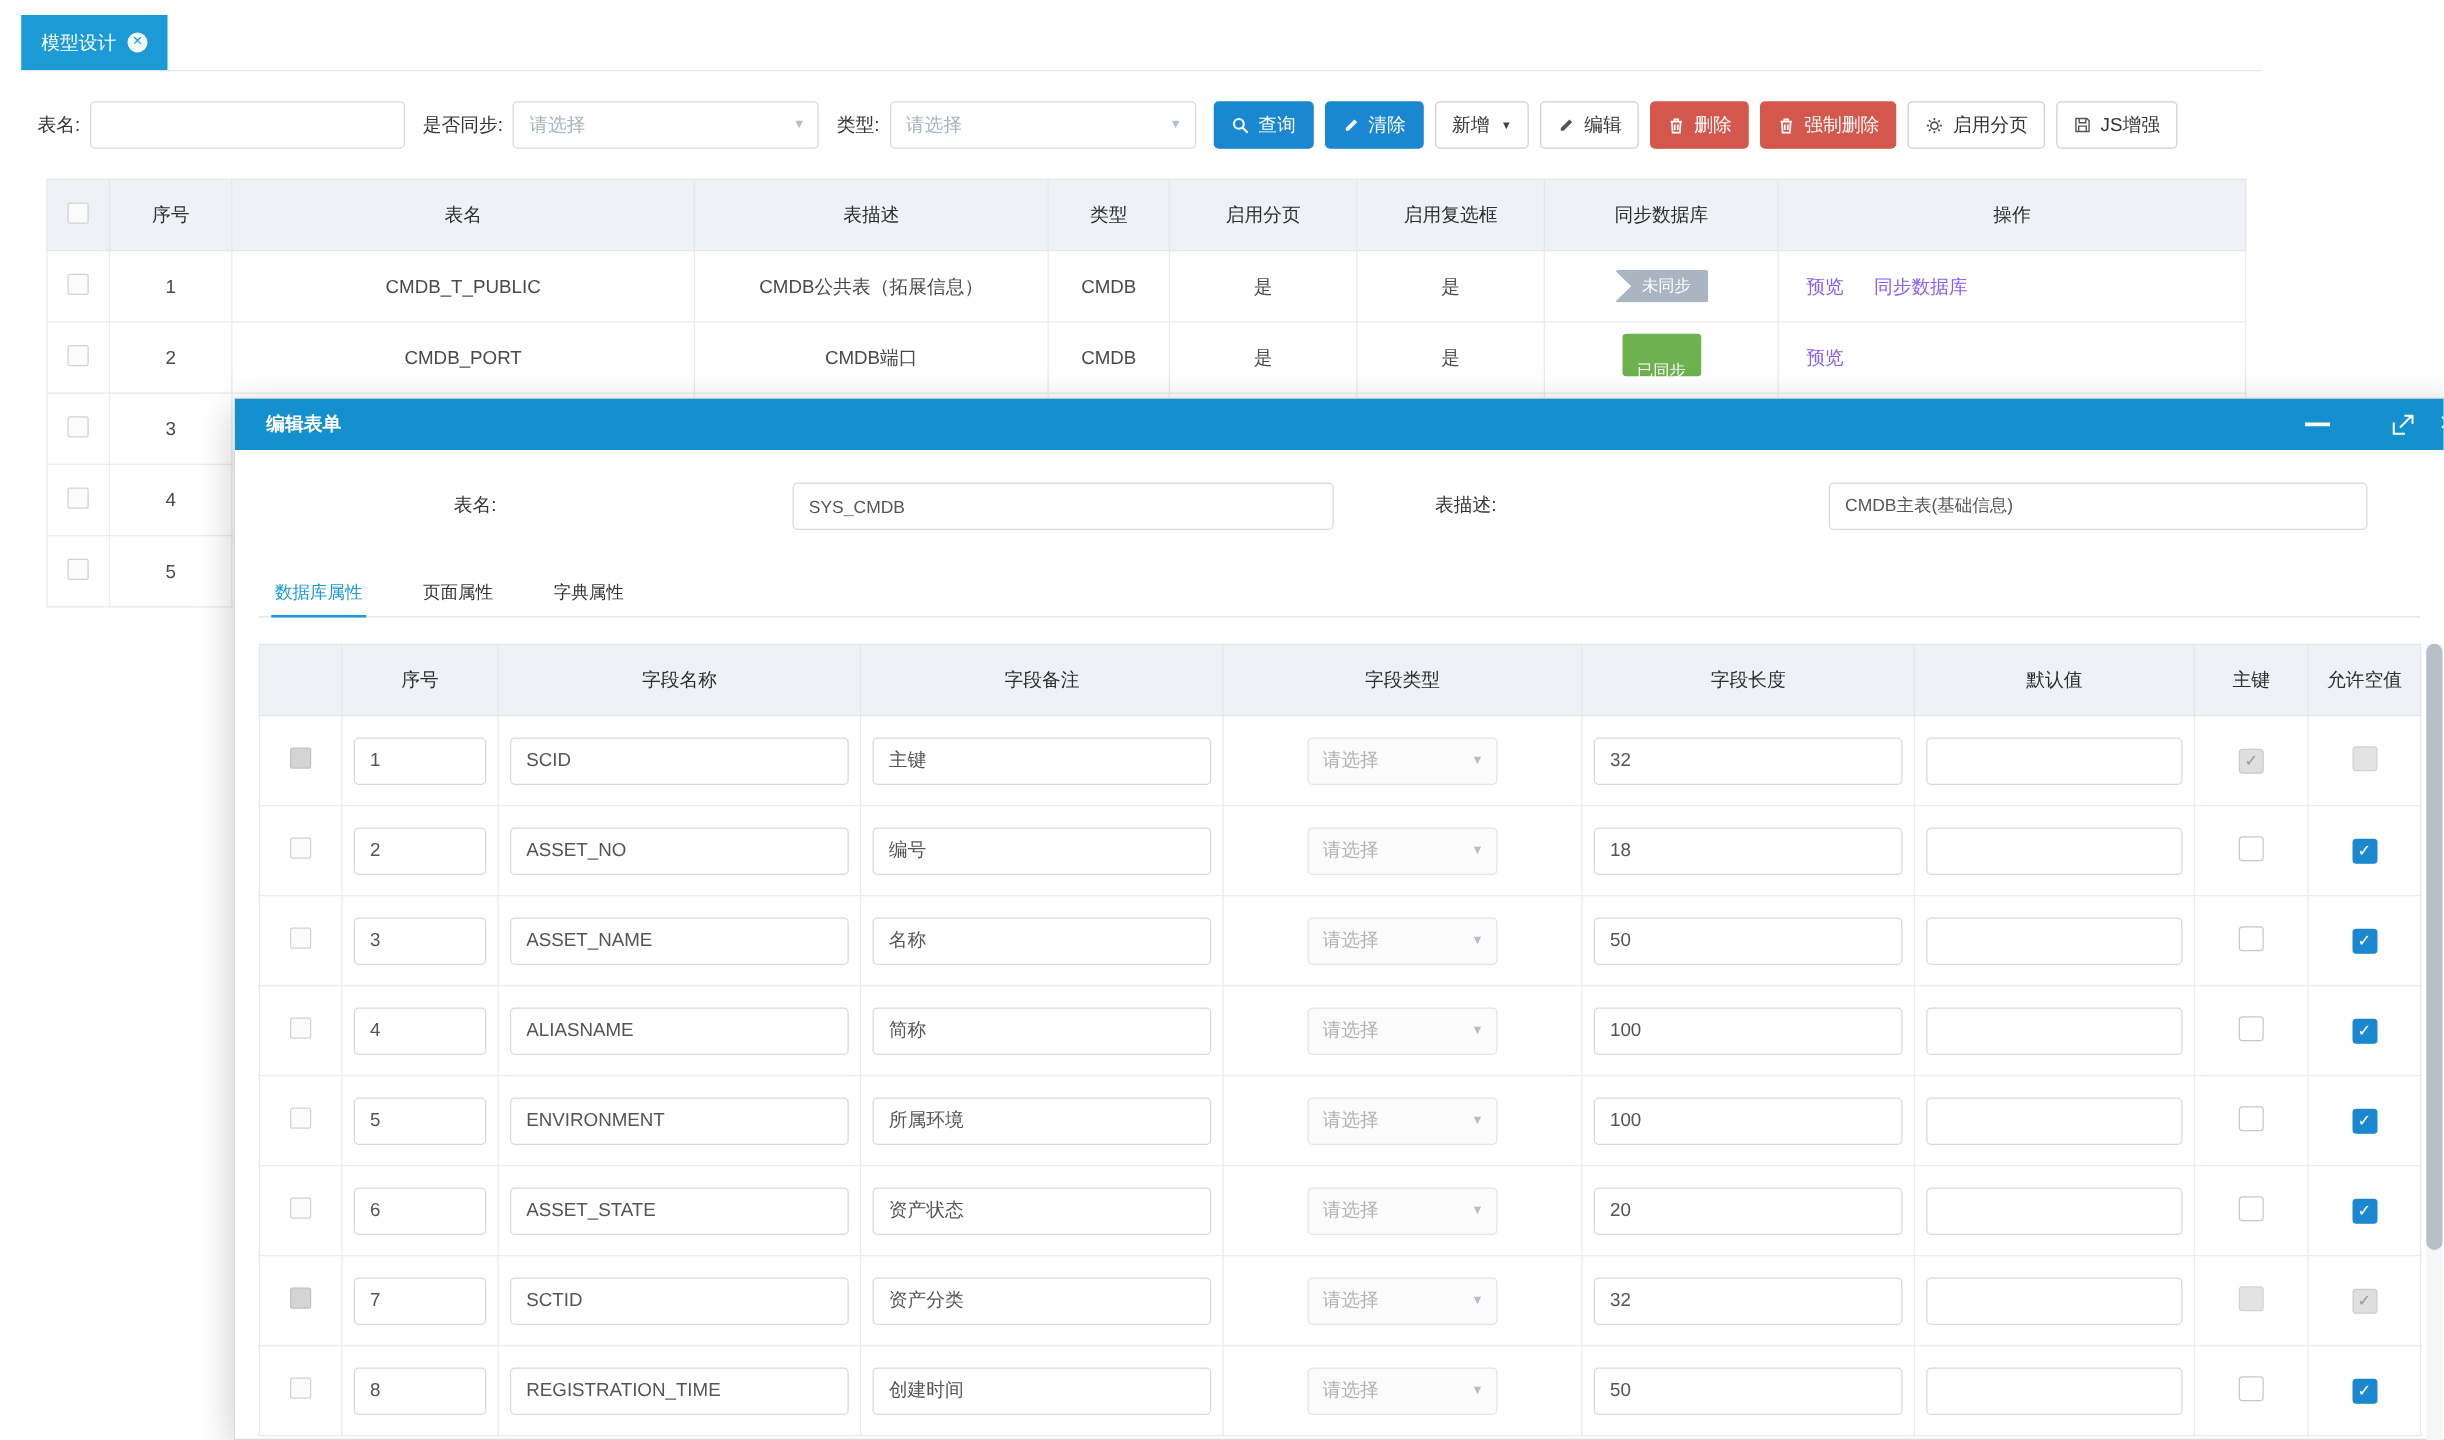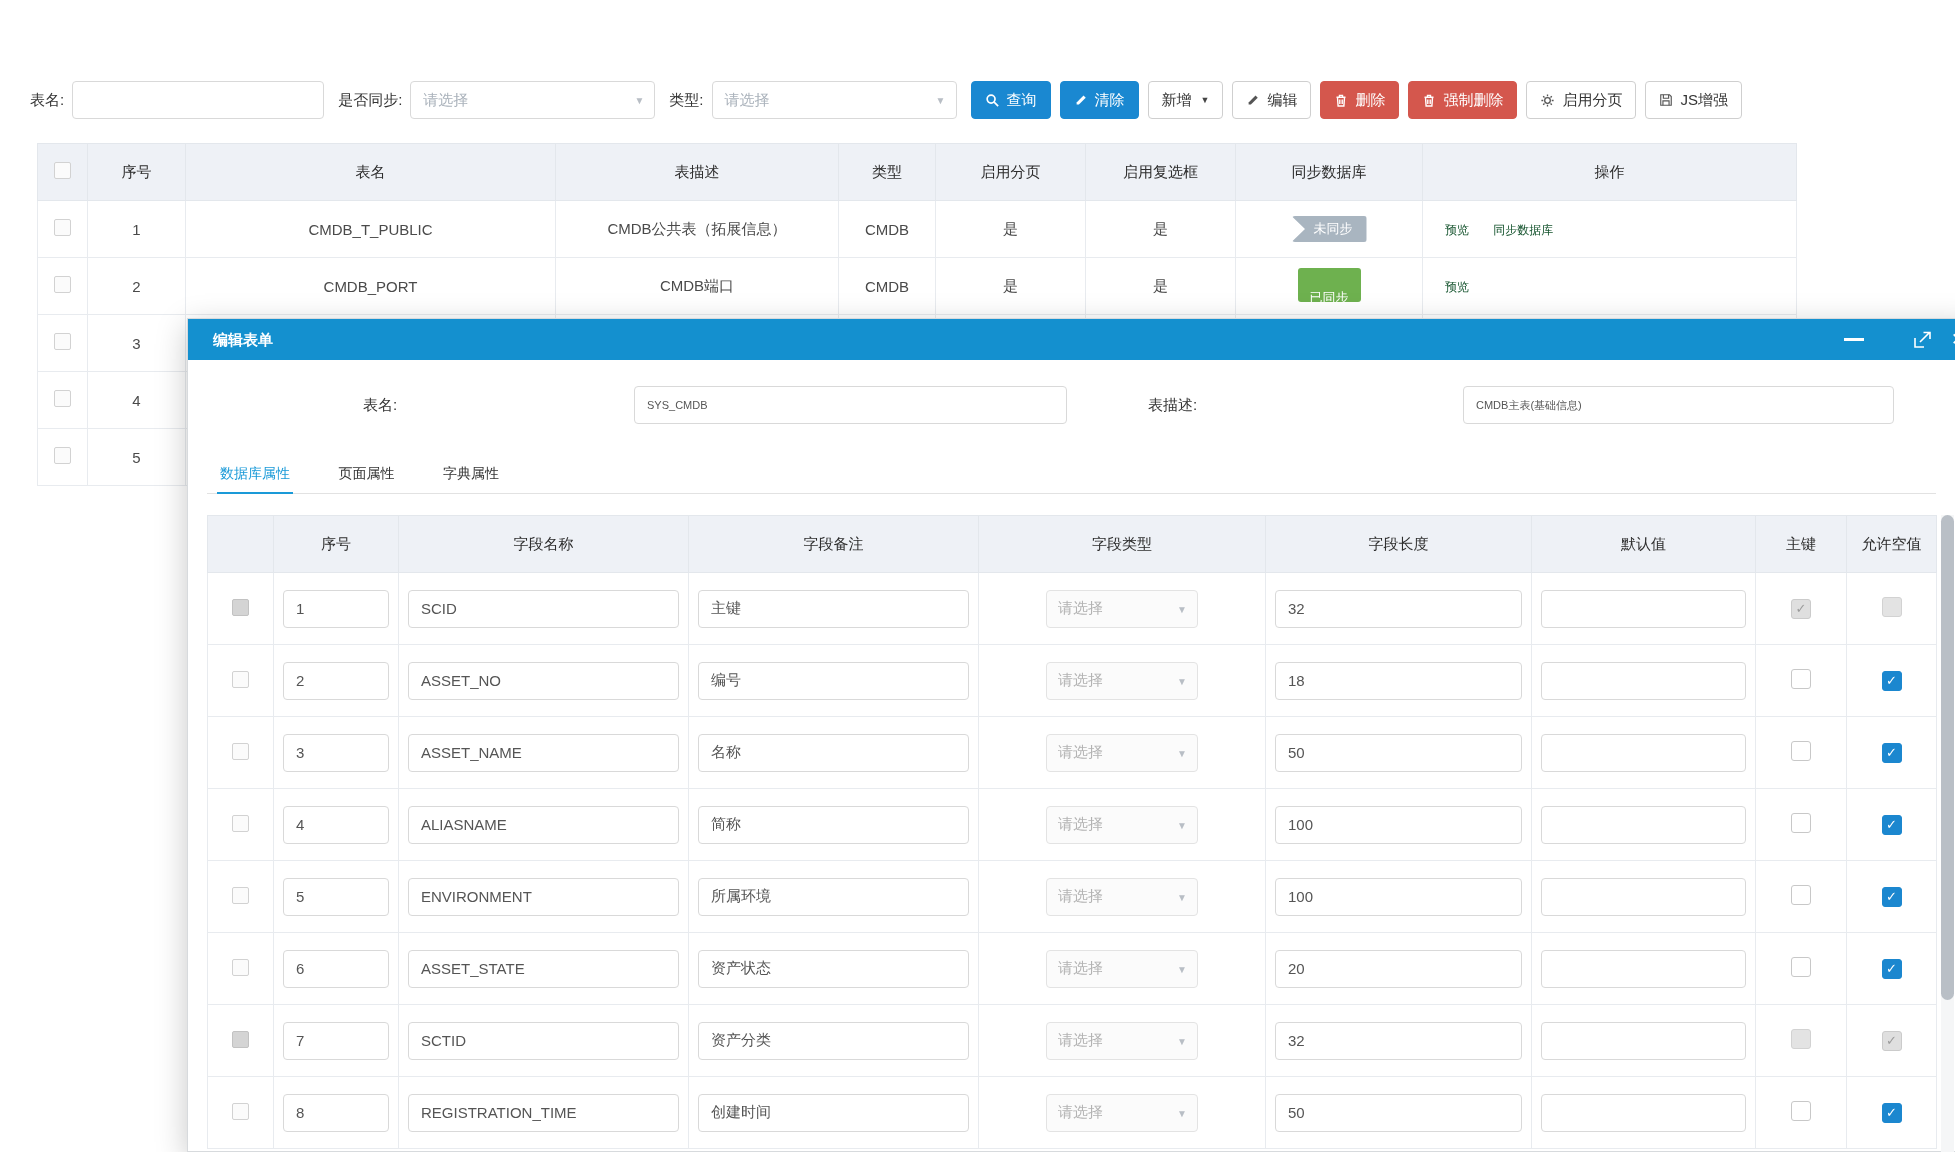--- a/index.html
+++ b/index.html
@@ -34,42 +34,42 @@
   table.grid { border-collapse:collapse; table-layout:fixed; background:#fff; font-size:15px; }
   table.grid th { background:#eef1f6; font-weight:normal; color:#2d2d2d; text-align:center; border:1px solid #e3e7ec; }
   table.grid td { text-align:center; color:#4a4a4a; border:1px solid #e8ebef; background:#fff; vertical-align:middle; }
 
   
   .mt-wrap { position:absolute; left:37px; top:143px; }
   table.mt { width:1759px; }
   table.mt th { height:57px; }
   table.mt td { height:57px; }
   .ops { text-align:left !important; padding-left:22px; }
-  .ops a { color:#14532d; text-decoration:none; margin-right:20px; font-size:12px; cursor:pointer; }
+  .ops a { color:#8b5cf6; text-decoration:none; margin-right:20px; font-size:15px; cursor:pointer; }
   .badge { display:inline-block; color:#fff; font-size:13px; height:26px; line-height:26px; }
   .badge-unsynced { background:#a9b5c0; padding:0 14px 0 22px; border-radius:3px;
                     clip-path:polygon(0 0,100% 0,100% 100%,0 100%,18% 50%); }
   .badge-synced { background:#6eb14f; padding:17px 12px; border-radius:3px; }
 
   
   .rowck { width:17px; height:17px; border:1px solid #d2d2d2; border-radius:2px; background:#fbfbfb; display:inline-block; }
   .rowck.dim { background:#d4d4d4; border-color:#c2c2c2; }
 
   
   .dialog { position:absolute; left:187px; top:318px; width:1790px; height:834px; background:#fff;
             border:1px solid #d7dadd; box-shadow:0 8px 30px rgba(0,0,0,.22); }
   .dlg-header { position:relative; height:41px; background:#1490cf; color:#fff; }
   .dlg-title { position:absolute; left:25px; top:0; line-height:41px; font-size:15px; font-weight:bold; }
   .dlg-min { position:absolute; left:1656px; top:19px; width:20px; height:3px; background:#fff; cursor:pointer; }
   .dlg-max { position:absolute; left:1725px; top:11px; width:19px; height:19px; cursor:pointer; }
   .dlg-close { position:absolute; left:1763px; top:10px; font-size:17px; color:#fff; cursor:pointer; }
 
   .dlg-form { position:absolute; left:0; top:66px; width:100%; height:40px; }
   .dlg-form .lb { position:absolute; top:0; line-height:40px; font-size:15px; color:#333; }
-  .dlg-form input { position:absolute; top:1px; height:38px; border:1px solid #d9d9d9; border-radius:4px; padding:0 12px; font-size:11px; color:#555; }
+  .dlg-form input { position:absolute; top:1px; height:38px; border:1px solid #d9d9d9; border-radius:4px; padding:0 12px; font-size:14px; color:#555; }
 
   .dlg-tabs { position:absolute; left:19px; top:137px; width:1729px; height:38px; border-bottom:1px solid #e2e2e2; }
   .dtab { display:inline-block; height:38px; line-height:34px; font-size:14px; color:#333; margin-left:10px; margin-right:28px; padding:0 3px; cursor:pointer; }
   .dtab.active { color:#1a9ad8; border-bottom:2px solid #1a9ad8; }
 
   .dt-wrap { position:absolute; left:19px; top:196px; }
   table.dt { width:1729px; }
   table.dt th { height:57px; }
   table.dt td { height:72px; }
   .fld { width:calc(100% - 18px); height:38px; border:1px solid #d9d9d9; border-radius:4px; padding:0 12px; font-size:15px; color:#555; background:#fff; }
@@ -85,20 +85,26 @@
   .ck.off-dim { background:#e3e3e3; border-color:#d2d2d2; }
 
   .dlg-scrolltrack { position:absolute; left:1753px; top:196px; width:13px; height:638px; background:#f5f6f7; }
   .dlg-scrollthumb { width:13px; height:485px; background:#b9bfc6; border-radius:7px; cursor:pointer; }
 </style>
 </head>
 <body>
 
 <div id="page">
 
+  <div class="tabbar">
+    <div class="page-tab">
+      <span>模型设计</span>
+      <span class="tab-close">✕</span>
+    </div>
+  </div>
 
   <div class="toolbar">
     <span class="tb-label">表名:</span>
     <input class="tb-input" style="margin-right: 14px;">
     <span class="tb-label">是否同步:</span>
     <div class="tb-sel">
       <span class="ph">请选择</span>
       <span class="caret">▼</span>
     </div>
     <span class="tb-label">类型:</span>

